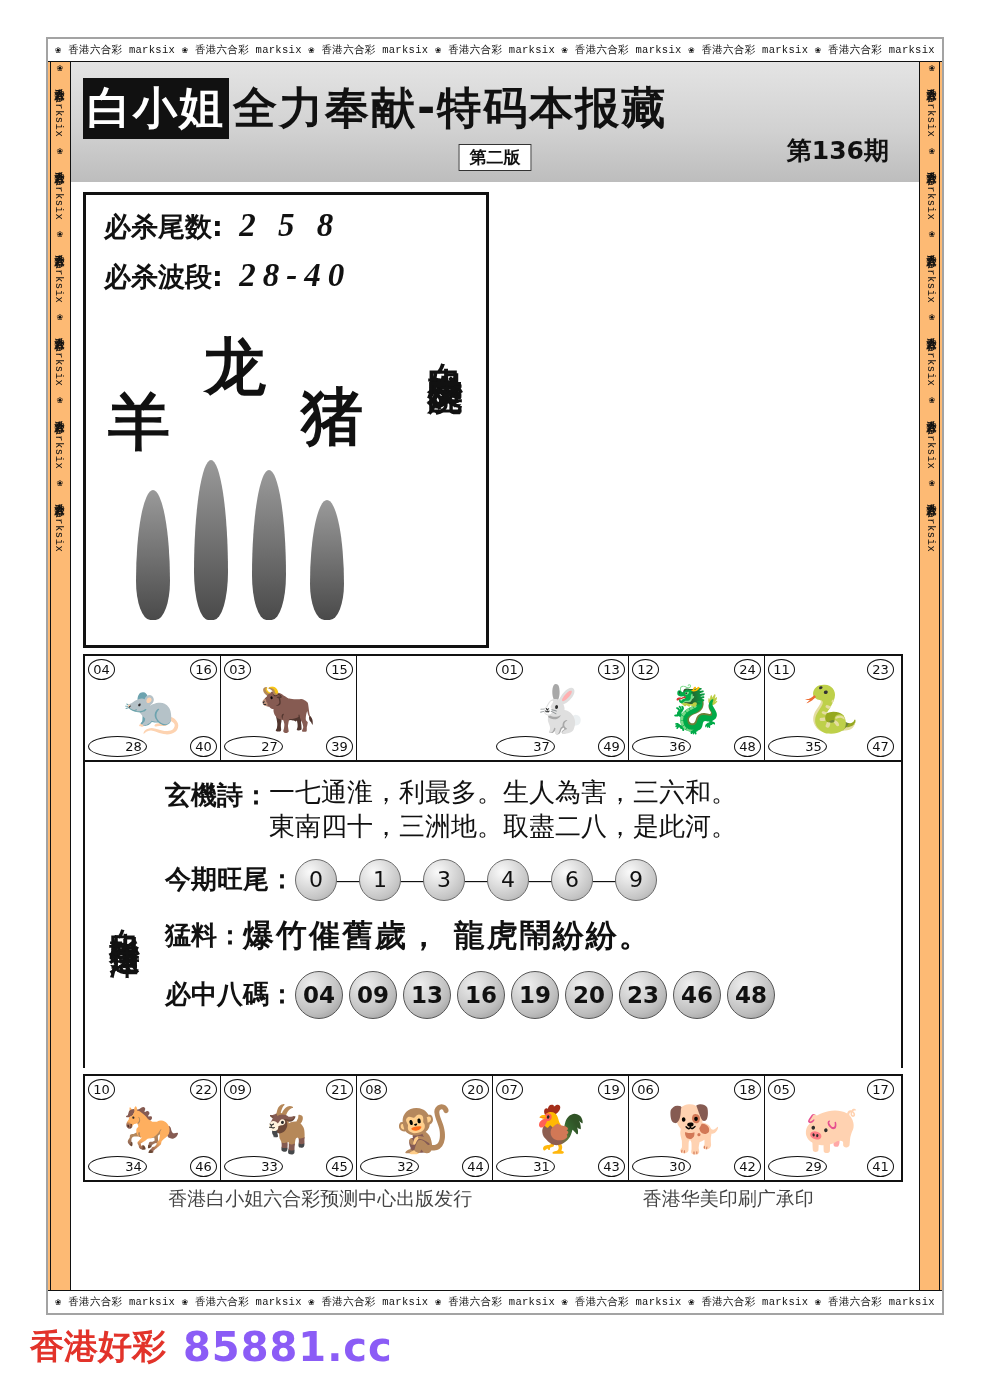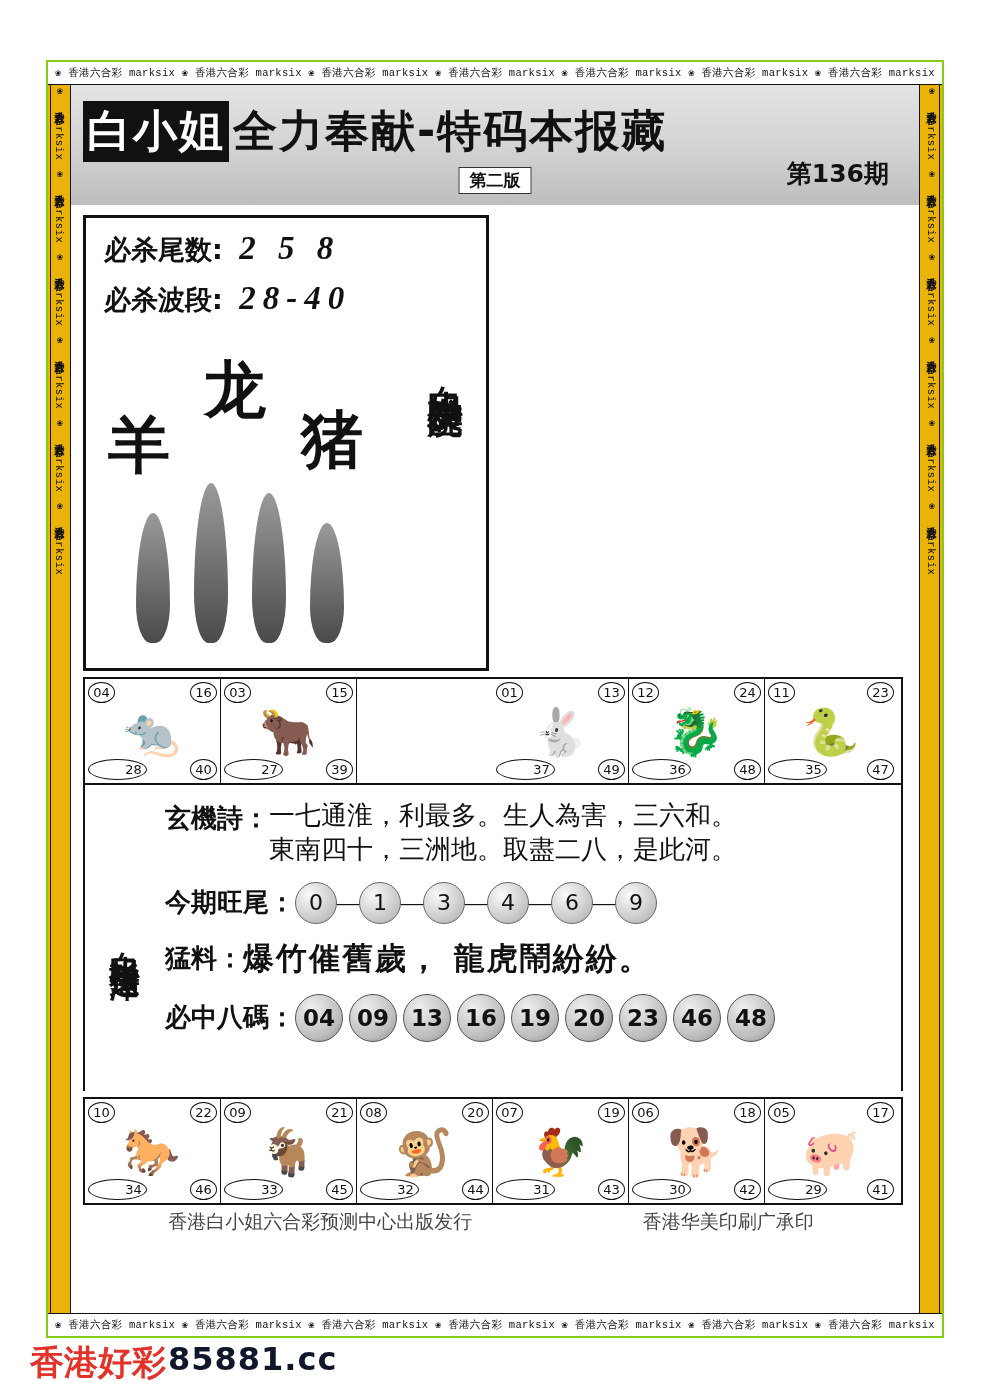--- a/index.html
+++ b/index.html
@@ -1,21 +1,21 @@
 <!DOCTYPE html>
 <html><head>
 <meta charset="utf-8">
 <style>
   html,body{margin:0;padding:0;background:#ffffff;}
   body{width:986px;height:1388px;font-family:"Liberation Serif",serif;position:relative;overflow:hidden;}
 
   .page{position:absolute;left:0;top:0;width:986px;height:1388px;background:#fff;}
 
   
-  .frame{position:absolute;left:46px;top:60px;width:894px;height:1274px;border:2px solid #84cc16;background:#eab308;}
+  .frame{position:absolute;left:46px;top:37px;width:894px;height:1274px;border:2px solid #a3a3a3;background:#fdba74;}
   .frame-inner{position:absolute;left:2px;top:2px;right:2px;bottom:2px;border:1px solid #111;}
 
   .marktop,.markbot{position:absolute;left:0;width:100%;height:22px;background:#fff;overflow:hidden;
       font-family:"Liberation Mono",monospace;font-size:10.5px;letter-spacing:.3px;color:#111;
       white-space:nowrap;text-align:center;line-height:22px;border-bottom:1px solid #111;}
   .marktop{top:0;}
   .markbot{bottom:0;border-bottom:none;border-top:1px solid #111;}
 
   .markleft,.markright{position:absolute;top:22px;bottom:22px;width:22px;overflow:hidden;
       font-family:"Liberation Mono",monospace;font-size:10.5px;color:#111;line-height:22px;}
@@ -100,23 +100,23 @@
   .eball{width:46px;height:46px;border-radius:50%;background:radial-gradient(circle at 34% 28%,#efefef,#bdbdbd 65%,#8d8d8d);
      border:1px solid #555;display:flex;align-items:center;justify-content:center;
      font-family:"DejaVu Sans",sans-serif;font-weight:bold;font-size:23px;color:#111;}
 
   
   .credits{position:absolute;left:12px;top:1122px;width:816px;height:30px;
       display:flex;justify-content:space-around;align-items:center;
       font-family:"DejaVu Sans",sans-serif;font-size:19px;color:#444;}
 
   
-  .wm{position:absolute;left:30px;bottom:2px;display:flex;align-items:flex-start;gap:2px;}
+  .wm{position:absolute;left:30px;bottom:18px;display:flex;align-items:flex-end;gap:17px;}
   .wm-cn{font-family:"DejaVu Sans",sans-serif;font-weight:bold;font-size:34px;color:#e2332a;}
-  .wm-num{font-family:"DejaVu Sans",sans-serif;font-weight:bold;font-size:32px;color:#0f172a;letter-spacing:1px;}
+  .wm-num{font-family:"DejaVu Sans",sans-serif;font-weight:bold;font-size:40px;color:#8b5cf6;letter-spacing:1px;}
 </style>
 </head>
 <body>
 
 <div class="page">
   <div class="frame">
     <div class="frame-inner"></div>
 
     <div class="marktop">❀ 香港六合彩 marksix ❀ 香港六合彩 marksix ❀ 香港六合彩 marksix ❀ 香港六合彩 marksix ❀ 香港六合彩 marksix ❀ 香港六合彩 marksix ❀ 香港六合彩 marksix</div>
     <div class="markbot">❀ 香港六合彩 marksix ❀ 香港六合彩 marksix ❀ 香港六合彩 marksix ❀ 香港六合彩 marksix ❀ 香港六合彩 marksix ❀ 香港六合彩 marksix ❀ 香港六合彩 marksix</div>

